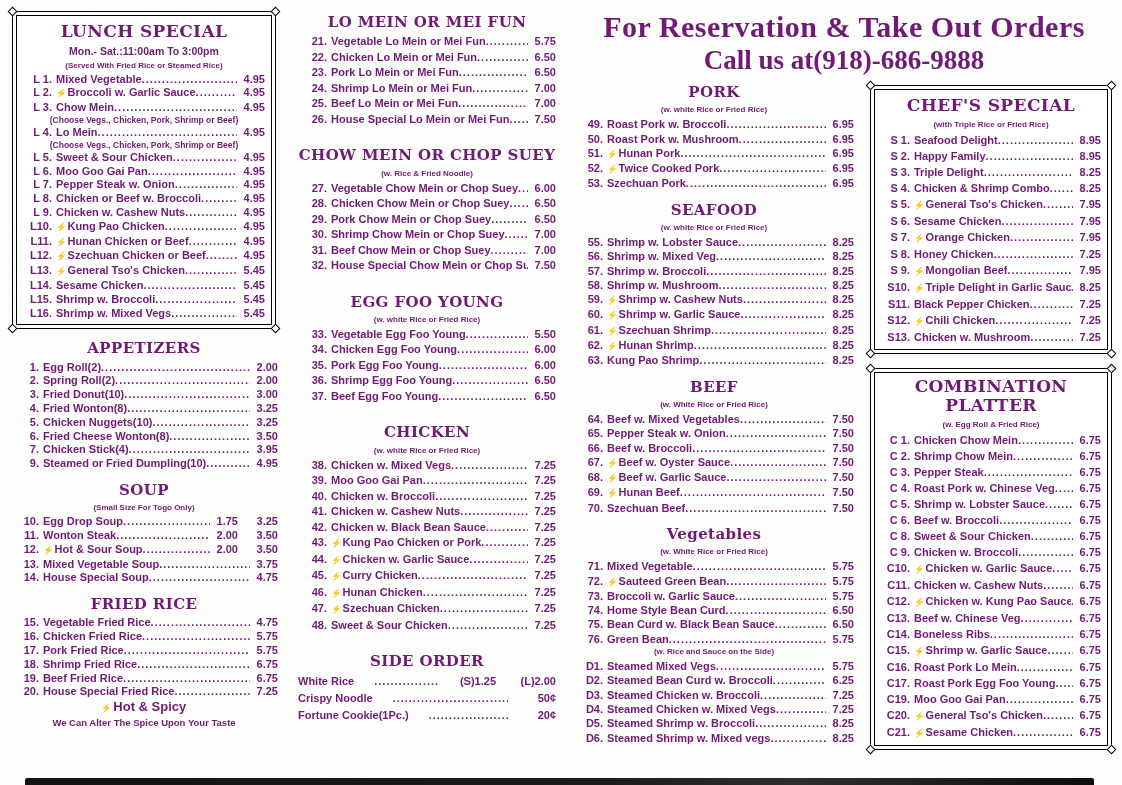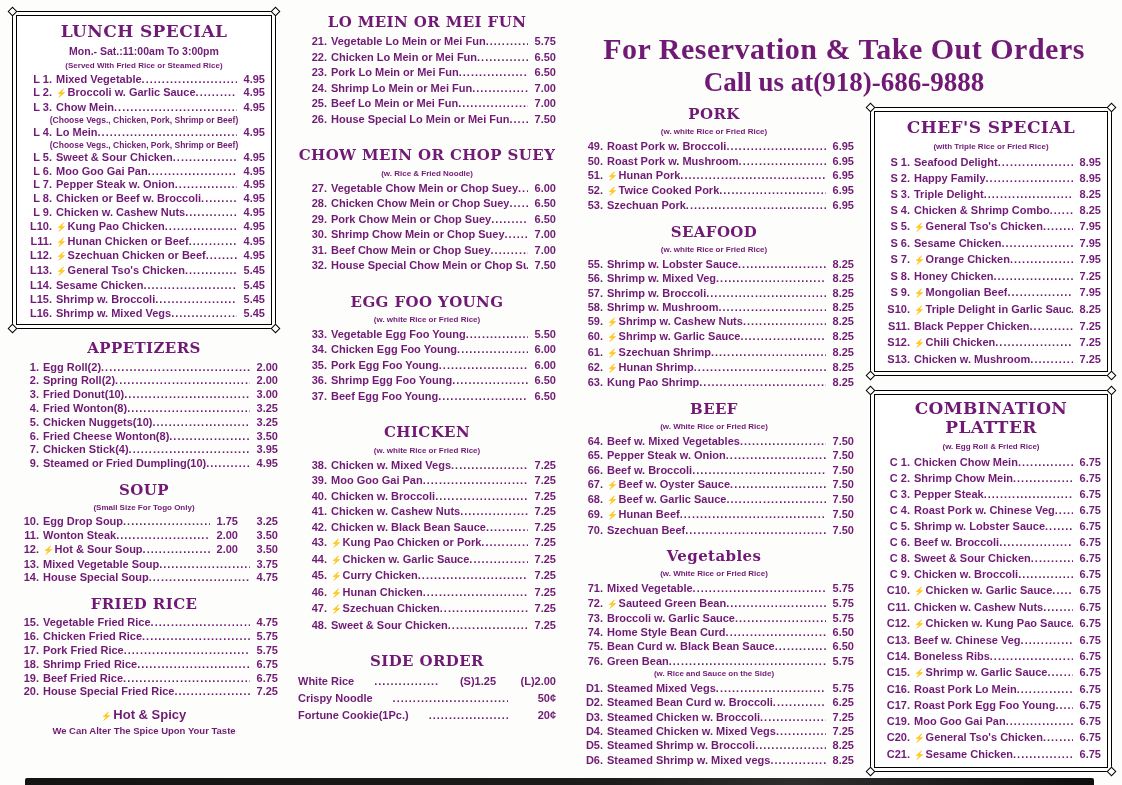--- a/index.html
+++ b/index.html
@@ -2,21 +2,21 @@
 <html><head>
 <meta charset="utf-8">
 <style>
   * { box-sizing: border-box; margin: 0; padding: 0; }
   html, body { width: 1122px; height: 785px; }
   body { background: #e9e9e7; font-family: "Liberation Sans", sans-serif; }
   .page { position: relative; width: 1122px; height: 785px; background: #fdfdfb; color: #701a75; overflow: hidden; }
   .cols { display: flex; gap: 14px; padding: 8px 8px 0 10px; }
   .col1 { width: 268px; flex: none; }
   .col2 { width: 268px; flex: none; padding: 4px 4px 0 6px; }
-  .right { flex: 1; min-width: 0; margin-top: 22px; }
+  .right { flex: 1; min-width: 0; }
   .cols34 { display: flex; gap: 14px; }
   .col3 { width: 280px; flex: none; }
   .col4 { flex: 1; min-width: 0; }
 
   .phone-header { text-align: center; padding: 2px 0 6px; }
   .ph1 { font-family: "Liberation Serif", serif; font-weight: 700; font-size: 30px; line-height: 34px; letter-spacing: 0.5px; }
   .ph2 { font-family: "Liberation Serif", serif; font-weight: 700; font-size: 27px; line-height: 32px; }
 
   .sec-title { font-family: "DejaVu Serif", "Liberation Serif", serif; font-weight: 700; text-align: center;
                font-size: 15px; line-height: 1.15; margin: 11px 0 3px; letter-spacing: 0.4px; }
@@ -43,21 +43,21 @@
   .bl { bottom: -4px; left: -4px; } .br { bottom: -4px; right: -4px; }
 
   .col1 .row { line-height: 13.8px; }
   .col2 .sec { margin-bottom: 20px; }
   .col2 .row { line-height: 15.5px; }
   .col3 .row { line-height: 14.3px; }
   .col4 .row { line-height: 16px; }
   .col4 .box { margin-bottom: 14px; }
   .side .row { line-height: 17px; gap: 20px; }
 
-  .legend { text-align: center; margin-top: 8px; }
+  .legend { text-align: center; margin-top: 0; }
   .legend .l1 { font-size: 13px; font-weight: 700; line-height: 15px; }
   .legend .l2 { font-size: 9.5px; font-weight: 700; line-height: 13px; }
 
   .scan-edge { position: absolute; bottom: 0; left: 25px; right: 28px; height: 7px;
                background: linear-gradient(90deg, #141414 0%, #1c1c1c 55%, #2e2e2e 72%, #0e0e0e 100%);
                border-radius: 2px 2px 0 0; }
 </style>
 </head>
 <body>
 

